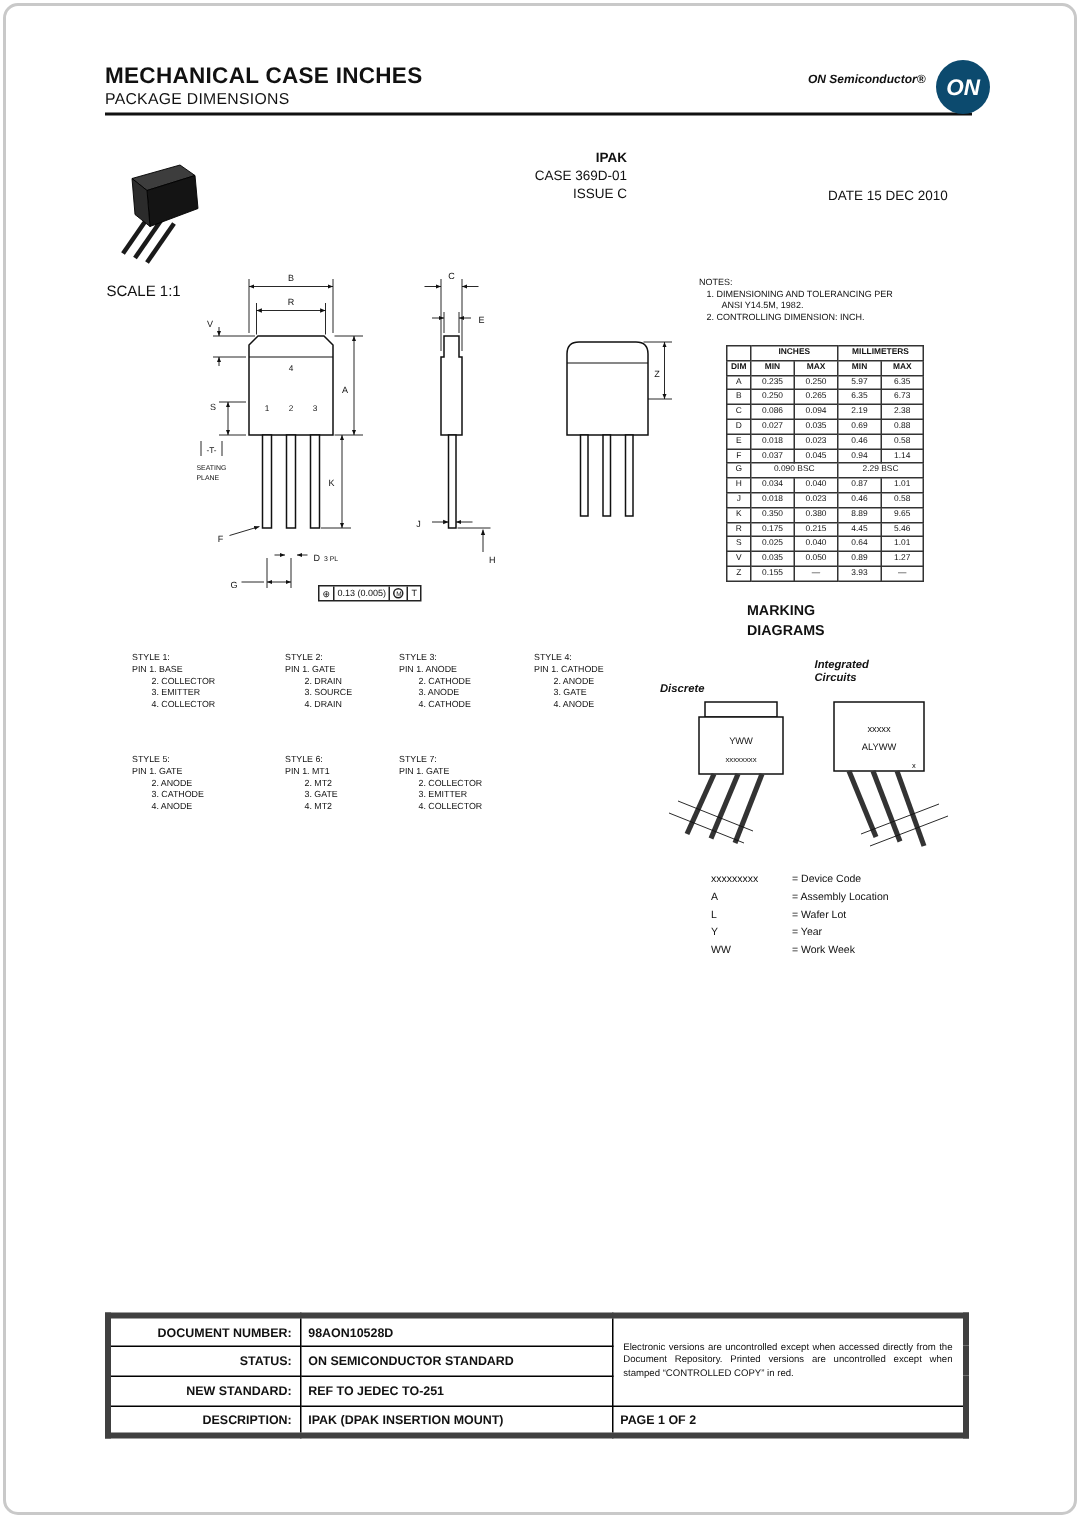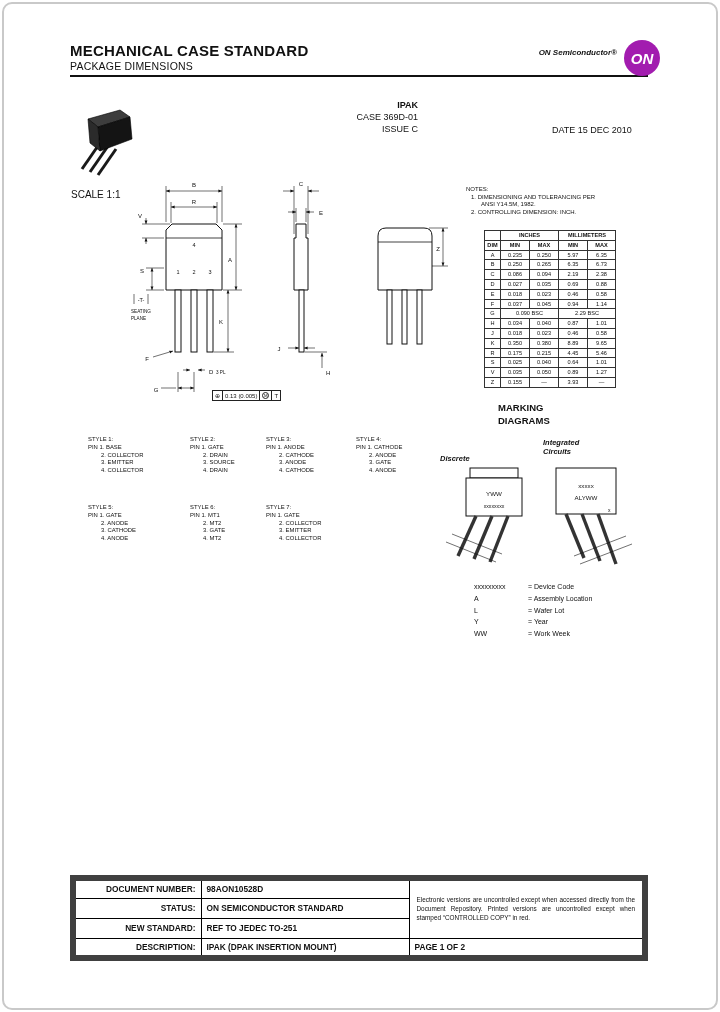--- a/index.html
+++ b/index.html
@@ -4,59 +4,59 @@
 <style>
   *{margin:0;padding:0;box-sizing:border-box}
   html,body{width:720px;height:1012px;background:#fff;overflow:hidden}
   body{font-family:"Liberation Sans",sans-serif;color:#111;position:relative}
   .abs{position:absolute}
   .frame{left:2px;top:2px;right:2px;bottom:2px;border:2px solid #c9c9c9;border-radius:10px;pointer-events:none}
   .doc-title{font-size:15px;font-weight:bold;letter-spacing:.2px}
   .doc-sub{font-size:10.5px;font-weight:normal;letter-spacing:.2px}
   .rule{background:#111;height:2px;width:578px}
   .brand{font-size:8px;font-weight:bold;font-style:italic;text-align:right;width:112px}
-  .logo{width:36px;height:36px;border-radius:50%;background:#a21caf;color:#fff;display:flex;align-items:center;justify-content:center;font-weight:bold;font-style:italic;font-size:15px}
+  .logo{width:36px;height:36px;border-radius:50%;background:#0c4a6e;color:#fff;display:flex;align-items:center;justify-content:center;font-weight:bold;font-style:italic;font-size:15px}
   .tb{text-align:right;font-size:9px;line-height:12px;width:120px}
   .tb .pkg{font-weight:bold}
   .date{font-size:9px}
   .scale{font-size:10px}
   .notes{font-size:6px;line-height:7.6px;width:178px}
   .notes .ind1{padding-left:5px}
   .notes .ind2{padding-left:15px}
   .dimtab{border-collapse:collapse;font-size:5.6px;line-height:6.8px;table-layout:fixed}
   .dimtab th,.dimtab td{border:0.7px solid #333;padding:1px 0;text-align:center}
   .dimtab th{font-weight:bold}
   .fcf{display:flex;align-items:stretch;font-size:6px;height:11px;border:0.8px solid #222;background:#fff}
   .fcf>span{display:flex;align-items:center;justify-content:center;padding:0 2px}
   .fcf>span+span{border-left:0.8px solid #222}
   .circ{font-style:normal;border:0.7px solid #222;border-radius:50%;width:7px;height:7px;display:inline-flex;align-items:center;justify-content:center;font-size:4.3px}
   .style-block{font-size:5.9px;line-height:7.8px;width:96px}
   .st-pin.ind{padding-left:13px}
   .mk-head{font-size:9.5px;font-weight:bold;text-align:left;line-height:12.5px;width:112px}
   .mk-label{font-size:7.5px;font-weight:bold;font-style:italic;text-align:left;width:100px;line-height:9px}
   .legend{font-size:7px;line-height:11.8px}
   .legend .lk{display:inline-block;width:54px}
-  .ftab{border-collapse:collapse;border:6px solid #404040}
+  .ftab{border-collapse:collapse;border:4px solid #404040}
   .ftab td{border:1px solid #000;font-size:8.3px;font-weight:bold;height:20px;padding:0 5px;white-space:nowrap}
   .ftab .lbl{text-align:right;width:128px}
   .ftab .val{width:208px}
   .ftab .disc{font-weight:normal;font-size:6.4px;line-height:8.8px;text-align:justify;vertical-align:middle;padding:2px 7px;width:236px;white-space:normal}
   .ftab .pg{text-align:left}
   svg{overflow:visible}
   svg text{font-family:"Liberation Sans",sans-serif;fill:#111}
   svg .ln{stroke:#111;stroke-width:0.8;fill:none}
   svg .thin{stroke:#111;stroke-width:0.6;fill:none}
   svg .body{stroke:#111;stroke-width:1;fill:#fff}
 </style>
 </head>
 <body>
 
 <div class="abs frame"></div>
 
-<div class="abs doc-title" style="left:70px;top:42px">MECHANICAL CASE STANDARD</div>
+<div class="abs doc-title" style="left:70px;top:42px">MECHANICAL CASE INCHES</div>
 <div class="abs doc-sub" style="left:70px;top:60px">PACKAGE DIMENSIONS</div>
 <div class="abs rule" style="left:70px;top:75px"></div>
 <div class="abs brand" style="left:505px;top:48px">ON Semiconductor®</div>
 <div class="abs logo" style="left:624px;top:40px">ON</div>
 
 <div class="abs tb" style="left:298px;top:99px">
   <div class="pkg">IPAK</div>
   <div>CASE 369D-01</div>
   <div>ISSUE C</div>
 </div>

